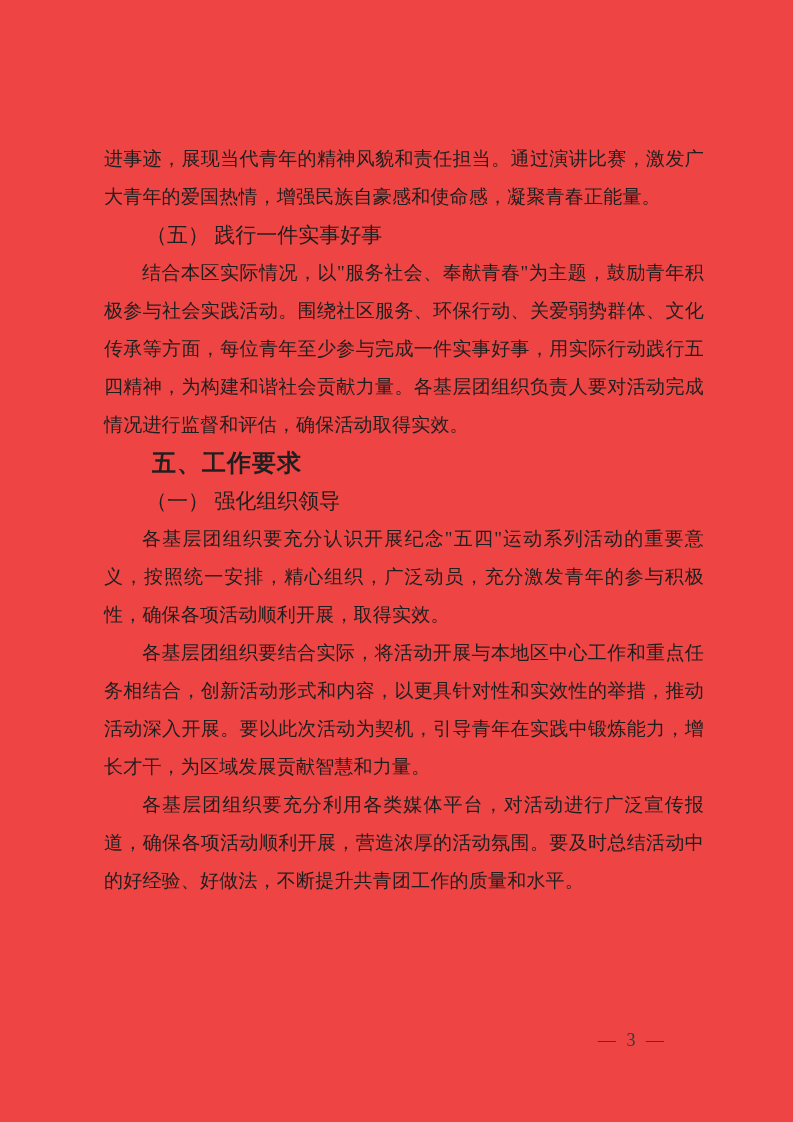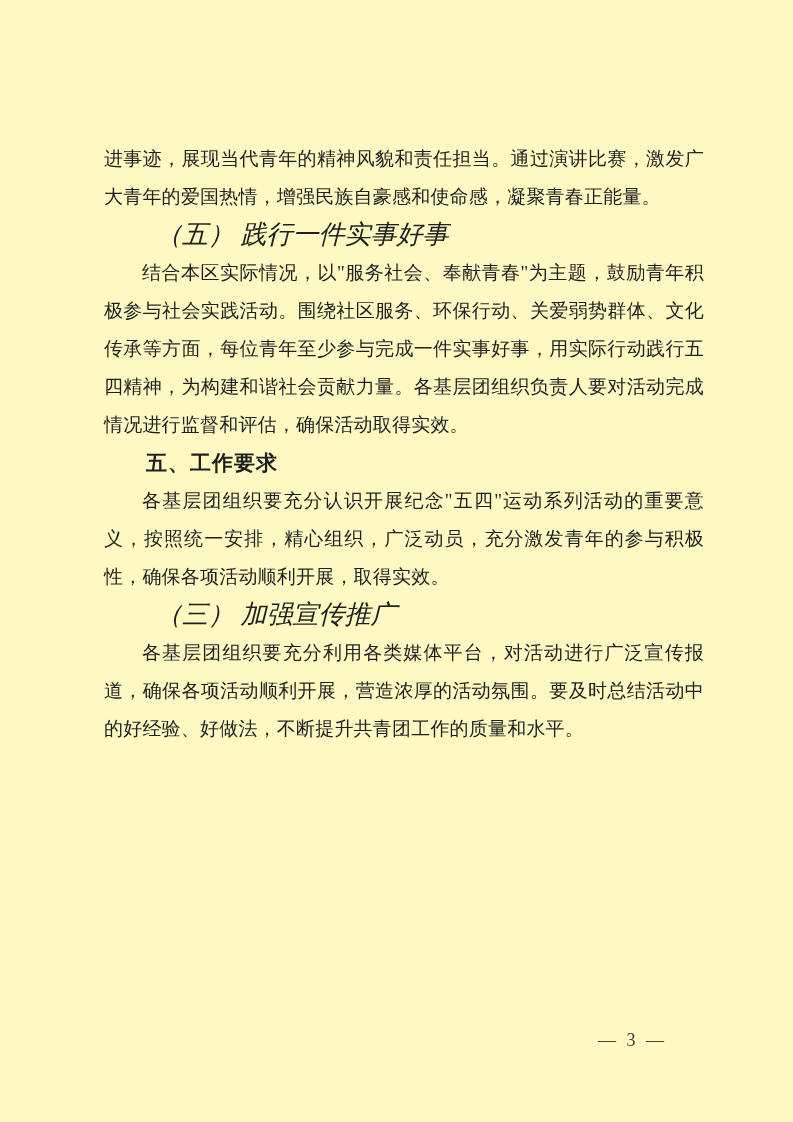--- a/index.html
+++ b/index.html
@@ -2,49 +2,48 @@
 <html><head>
 <meta charset="utf-8">
 <style>
   * { margin: 0; padding: 0; box-sizing: border-box; }
   html, body { background: #888; }
   .page {
     position: relative;
     width: 793px;
     height: 1122px;
     margin: 0 auto;
-    background: #fef9c3;
+    background: #ef4444;
     overflow: hidden;
     font-family: "Liberation Serif", "DejaVu Serif", serif;
     color: #1f1f1f;
   }
   .content {
     position: absolute;
     left: 104px;
     top: 140px;
     width: 600px;
   }
   .para {
     font-size: 19px;
     line-height: 38px;
     text-align: justify;
     text-indent: 2em;
     color: #1f1f1f;
     letter-spacing: 0.2px;
   }
   .para.no-indent { text-indent: 0; }
   .h-kaiti {
-    font-size: 26px;
+    font-size: 21px;
     line-height: 38px;
-    font-style: italic;          
     text-indent: 2em;
     font-weight: 400;
   }
   .h-bold {
-    font-size: 21px;
+    font-size: 24px;
     line-height: 38px;
     font-family: "Liberation Sans", "DejaVu Sans", sans-serif;
     font-weight: 700;
     text-indent: 2em;
     letter-spacing: 1px;
   }
   .page-number {
     position: absolute;
     top: 1028px;
     right: 126px;
@@ -62,25 +61,26 @@
   <div class="content">
 
     <p class="para no-indent">进事迹，展现当代青年的精神风貌和责任担当。通过演讲比赛，激发广大青年的爱国热情，增强民族自豪感和使命感，凝聚青春正能量。</p>
 
     <p class="h-kaiti">（五） 践行一件实事好事</p>
 
     <p class="para">结合本区实际情况，以"服务社会、奉献青春"为主题，鼓励青年积极参与社会实践活动。围绕社区服务、环保行动、关爱弱势群体、文化传承等方面，每位青年至少参与完成一件实事好事，用实际行动践行五四精神，为构建和谐社会贡献力量。各基层团组织负责人要对活动完成情况进行监督和评估，确保活动取得实效。</p>
 
     <p class="h-bold">五、工作要求</p>
 
+    <p class="h-kaiti">（一） 强化组织领导</p>
 
     <p class="para">各基层团组织要充分认识开展纪念"五四"运动系列活动的重要意义，按照统一安排，精心组织，广泛动员，充分激发青年的参与积极性，确保各项活动顺利开展，取得实效。</p>
 
 
+    <p class="para">各基层团组织要结合实际，将活动开展与本地区中心工作和重点任务相结合，创新活动形式和内容，以更具针对性和实效性的举措，推动活动深入开展。要以此次活动为契机，引导青年在实践中锻炼能力，增长才干，为区域发展贡献智慧和力量。</p>
 
-    <p class="h-kaiti">（三） 加强宣传推广</p>
 
     <p class="para">各基层团组织要充分利用各类媒体平台，对活动进行广泛宣传报道，确保各项活动顺利开展，营造浓厚的活动氛围。要及时总结活动中的好经验、好做法，不断提升共青团工作的质量和水平。</p>
 
   </div>
 
   <div class="page-number">— 3 —</div>
 </div>
 
 </body></html>

